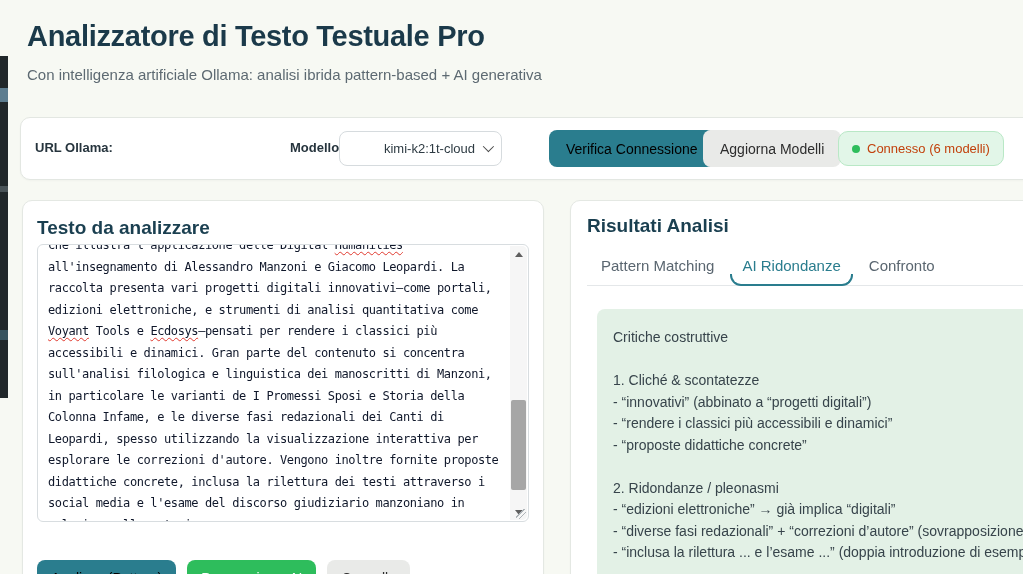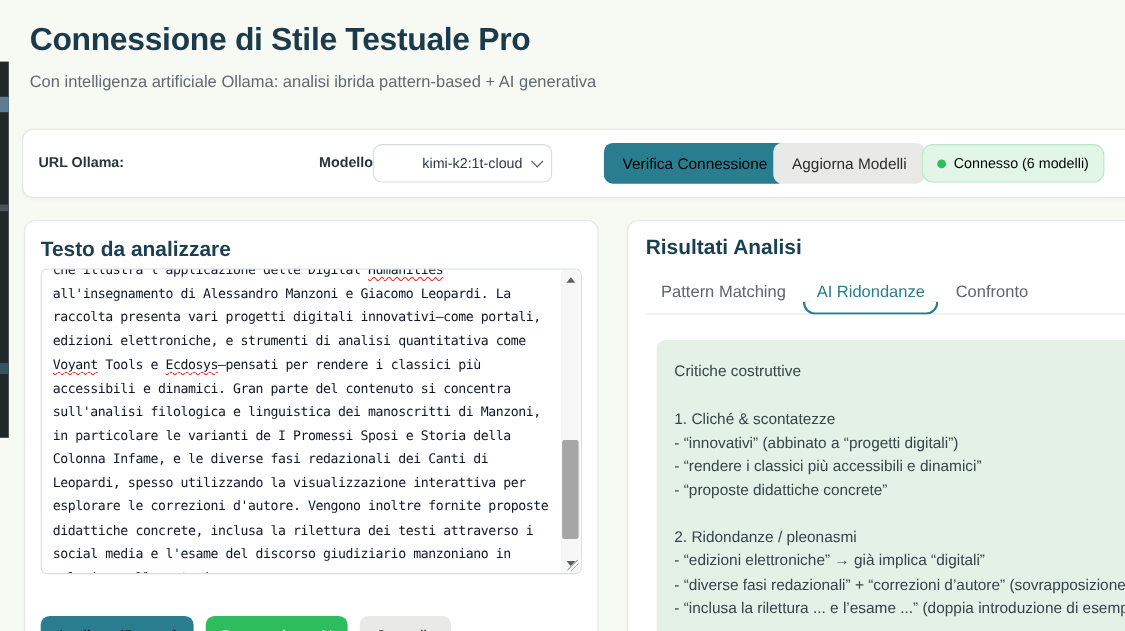--- a/index.html
+++ b/index.html
@@ -48,21 +48,21 @@
   }
   .btn { border:none; border-radius:8px; font-size:14px; cursor:pointer; font-family:"Liberation Sans", sans-serif; }
   .btn-teal { background:#2a7d8e; color:#000000; }
   .btn-gray { background:#e9eae8; color:#2d2d2d; }
   .btn-green { background:#2ebd5c; color:#fff; }
   .tb-verify { position:absolute; left:528px; top:12px; height:37px; padding:0 17px; }
   .tb-refresh { position:absolute; left:682px; top:12px; height:37px; padding:0 17px; }
   .status-badge {
     position:absolute; left:817px; top:13px; height:35px; padding:0 13px;
     background:#e2f6e8; border:1px solid #b9e8c6; border-radius:10px;
-    display:flex; align-items:center; gap:7px; font-size:13px; color:#000000;
+    display:flex; align-items:center; gap:7px; font-size:13px; color:#c2410c;
   }
   .status-dot { width:8px; height:8px; border-radius:50%; background:#2ebd5c; }
 
   
   .panel {
     position:absolute; background:#fff; border:1px solid #e4e8e3; border-radius:10px;
     box-shadow:0 1px 2px rgba(0,0,0,0.03);
   }
   .panel-left  { left:22px;  top:200px; width:522px; height:410px; padding:16px 14px; }
   .panel-right { left:570px; top:200px; width:520px; height:410px; padding:14px 16px; }
@@ -112,21 +112,21 @@
 </style>
 </head>
 <body>
 
 <div class="edge-strip">
   <div class="speck1"></div>
   <div class="speck2"></div>
   <div class="speck3"></div>
 </div>
 
-<h1 class="page-title">Connessione di Stile Testuale Pro</h1>
+<h1 class="page-title">Analizzatore di Testo Testuale Pro</h1>
 <div class="page-subtitle">Con intelligenza artificiale Ollama: analisi ibrida pattern-based + AI generativa</div>
 
 <div class="toolbar">
   <span class="lbl lbl-url">URL Ollama:</span>
   <span class="lbl lbl-model">Modello:</span>
   <div class="model-select">
     <span>kimi-k2:1t-cloud</span>
     <span class="chevron"></span>
   </div>
   <button class="btn btn-teal tb-verify">Verifica Connessione</button>

